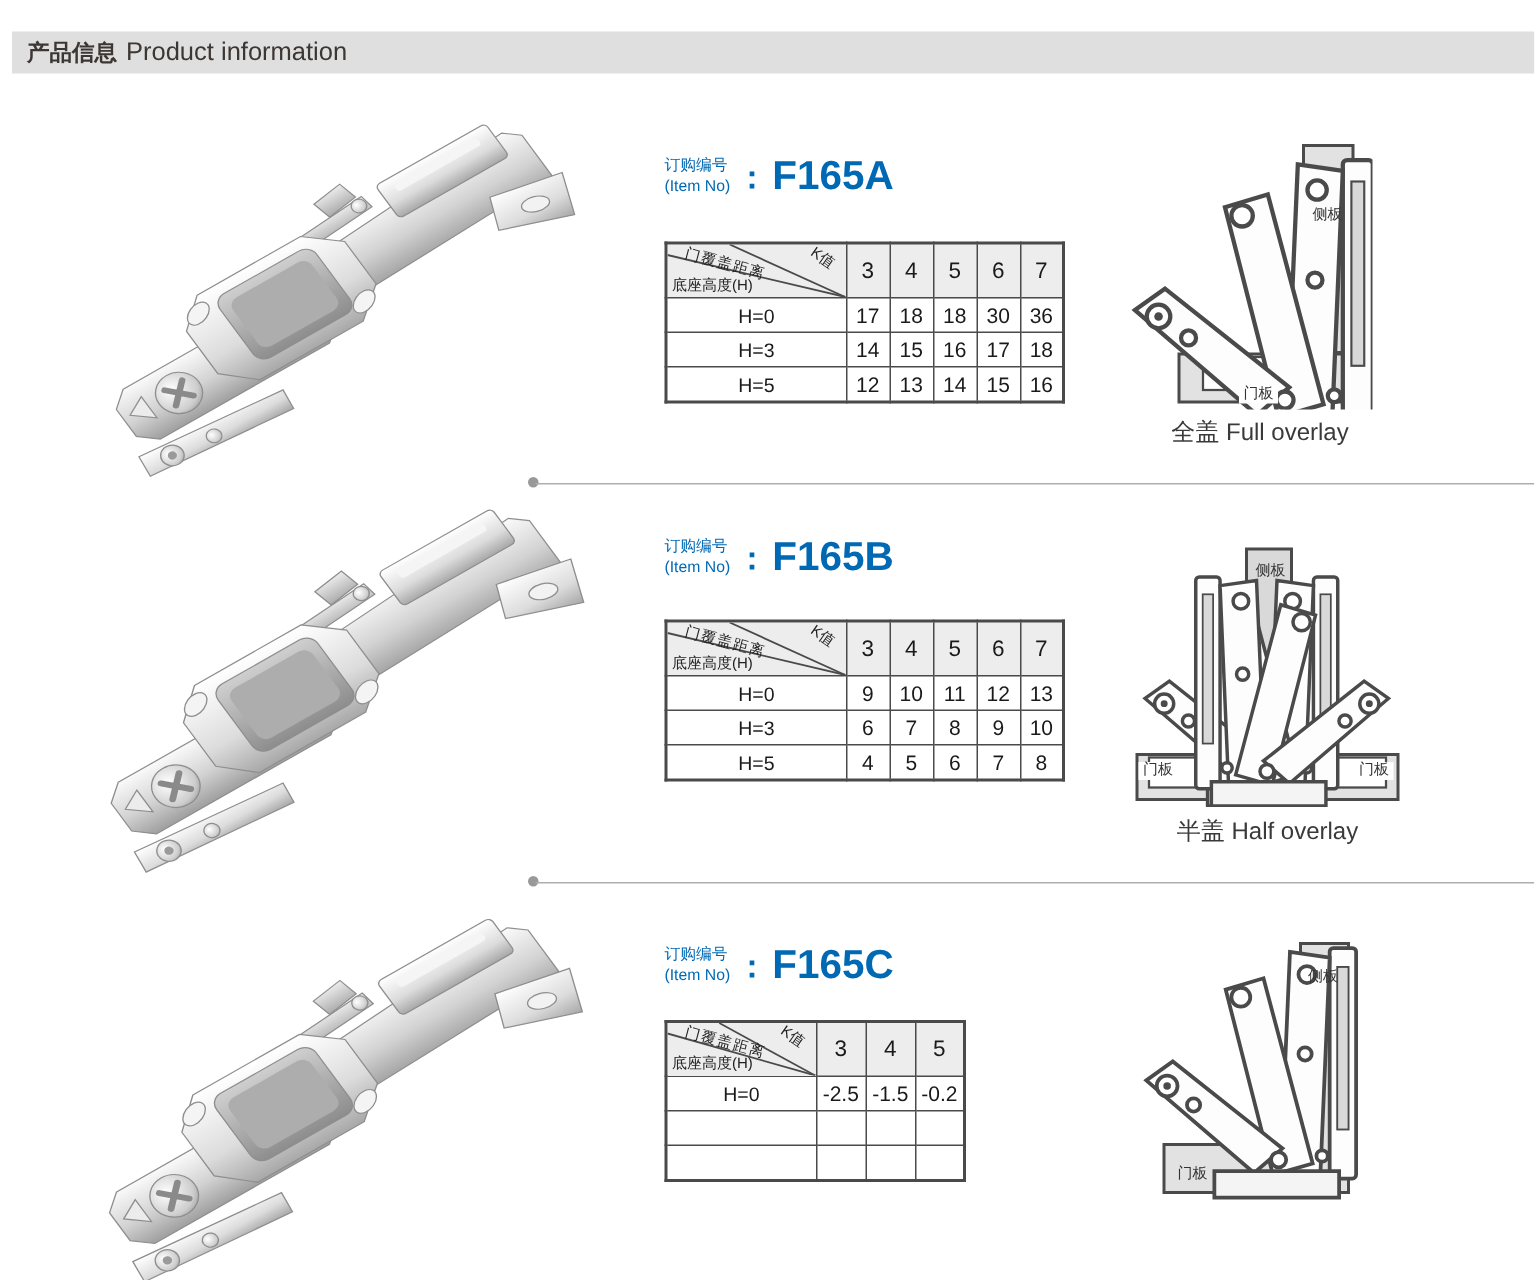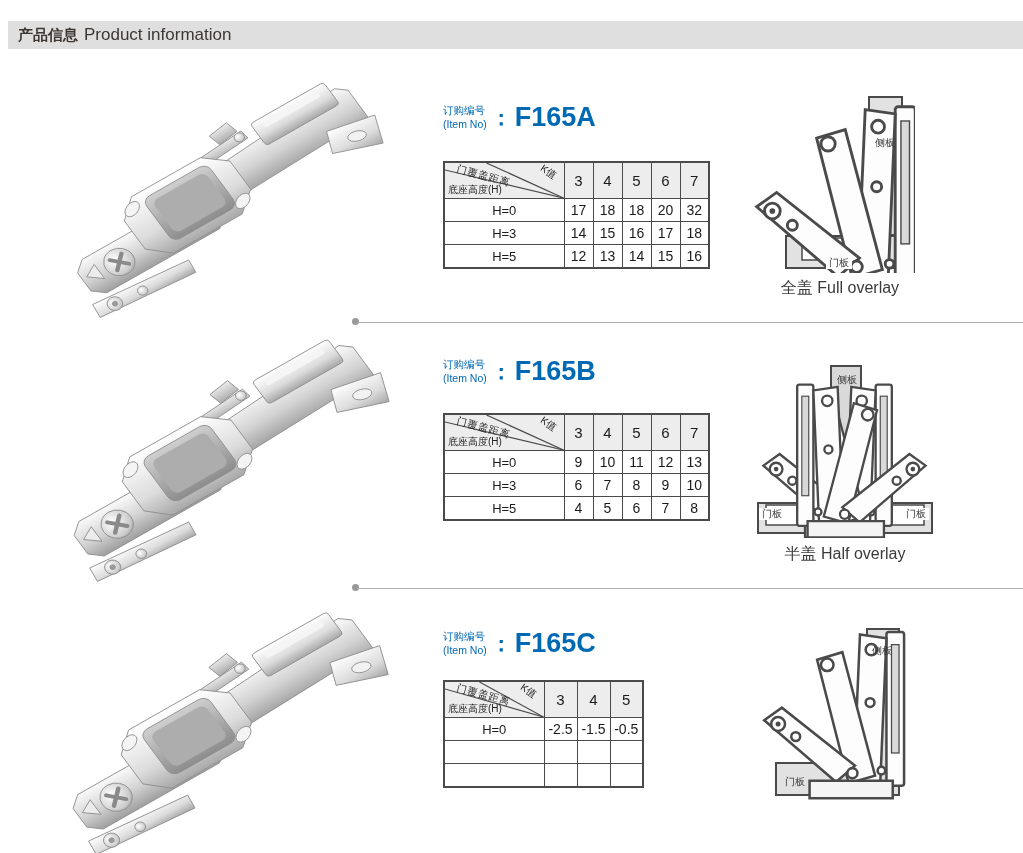--- a/index.html
+++ b/index.html
@@ -191,22 +191,22 @@
       <th>4</th>
       <th>5</th>
       <th>6</th>
       <th>7</th>
     </tr>
     <tr>
       <td class="rl">H=0</td>
       <td>17</td>
       <td>18</td>
       <td>18</td>
-      <td>20</td>
-      <td>32</td>
+      <td>30</td>
+      <td>36</td>
     </tr>
     <tr>
       <td class="rl">H=3</td>
       <td>14</td>
       <td>15</td>
       <td>16</td>
       <td>17</td>
       <td>18</td>
     </tr>
     <tr>
@@ -349,21 +349,21 @@
         <span class="cb">底座高度(H)</span>
       </td>
       <th>3</th>
       <th>4</th>
       <th>5</th>
     </tr>
     <tr>
       <td class="rl">H=0</td>
       <td>-2.5</td>
       <td>-1.5</td>
-      <td>-0.5</td>
+      <td>-0.2</td>
     </tr>
     <tr>
       <td class="rl"></td>
       <td></td>
       <td></td>
       <td></td>
     </tr>
     <tr>
       <td class="rl"></td>
       <td></td>

